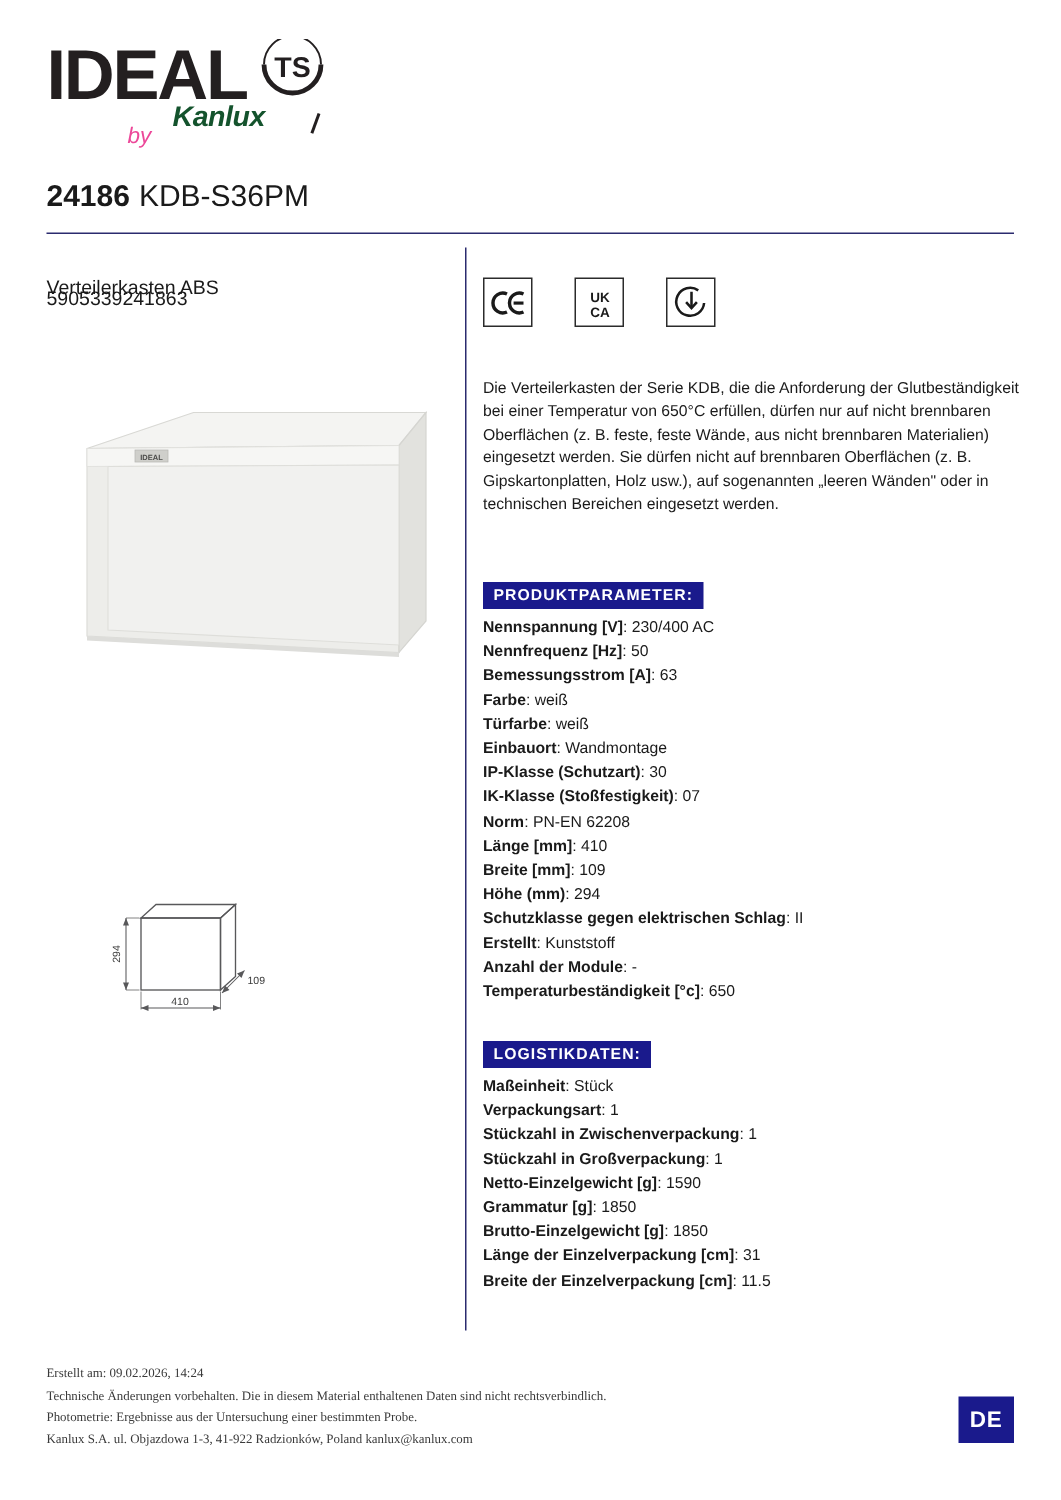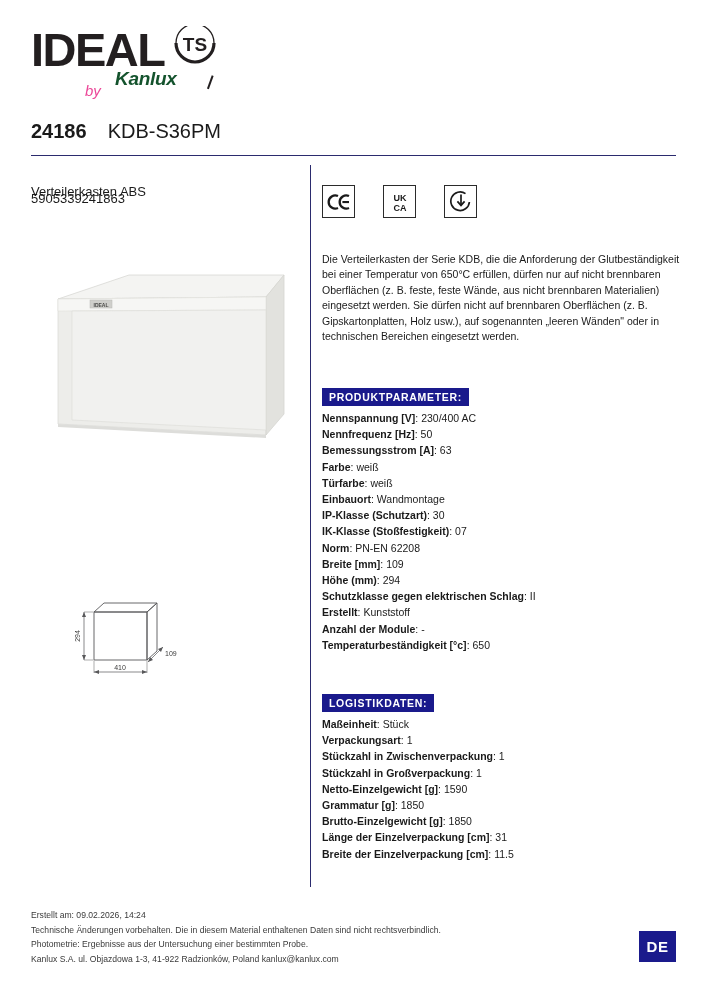--- a/index.html
+++ b/index.html
@@ -83,21 +83,21 @@
     transform: rotate(20deg);
   }
 
   
   .title-row {
     position: absolute;
     left: 31px;
     top: 120px;
     display: flex;
     align-items: flex-start;
-    gap: 21px;
+    gap: 6px;
   }
   .title-code {
     font-size: 20px;
     font-weight: bold;
     color: #1a1a1a;
   }
   .title-model {
     font-size: 20px;
     font-weight: normal;
     color: #1a1a1a;
@@ -230,21 +230,21 @@
   
   .footer {
     position: absolute;
     left: 31px;
     top: 908px;
     width: 560px;
     font-size: 8.6px;
     line-height: 14.5px;
     color: #3a3a3a;
   }
-  .footer div { white-space: nowrap; }
+  .footer div { white-space: nowrap; font-family: Liberation Serif, serif; }
 
   .lang-badge {
     position: absolute;
     left: 639px;
     top: 931px;
     width: 37px;
     height: 31px;
     background: #1a1a8c;
     color: #ffffff;
     font-size: 15px;
@@ -363,20 +363,21 @@
   <div class="spec-list list-params">
       <div class="spec-row"><span class="spec-key">Nennspannung [V]</span><span class="spec-val">: 230/400 AC</span></div>
       <div class="spec-row"><span class="spec-key">Nennfrequenz [Hz]</span><span class="spec-val">: 50</span></div>
       <div class="spec-row"><span class="spec-key">Bemessungsstrom [A]</span><span class="spec-val">: 63</span></div>
       <div class="spec-row"><span class="spec-key">Farbe</span><span class="spec-val">: weiß</span></div>
       <div class="spec-row"><span class="spec-key">Türfarbe</span><span class="spec-val">: weiß</span></div>
       <div class="spec-row"><span class="spec-key">Einbauort</span><span class="spec-val">: Wandmontage</span></div>
       <div class="spec-row"><span class="spec-key">IP-Klasse (Schutzart)</span><span class="spec-val">: 30</span></div>
       <div class="spec-row"><span class="spec-key">IK-Klasse (Stoßfestigkeit)</span><span class="spec-val">: 07</span></div>
       <div class="spec-row"><span class="spec-key">Norm</span><span class="spec-val">: PN-EN 62208</span></div>
+      <div class="spec-row"><span class="spec-key">Länge [mm]</span><span class="spec-val">: 410</span></div>
       <div class="spec-row"><span class="spec-key">Breite [mm]</span><span class="spec-val">: 109</span></div>
       <div class="spec-row"><span class="spec-key">Höhe (mm)</span><span class="spec-val">: 294</span></div>
       <div class="spec-row"><span class="spec-key">Schutzklasse gegen elektrischen Schlag</span><span class="spec-val">: II</span></div>
       <div class="spec-row"><span class="spec-key">Erstellt</span><span class="spec-val">: Kunststoff</span></div>
       <div class="spec-row"><span class="spec-key">Anzahl der Module</span><span class="spec-val">: -</span></div>
       <div class="spec-row"><span class="spec-key">Temperaturbeständigkeit [°c]</span><span class="spec-val">: 650</span></div>
     </div>
 
   <div class="section-head sec-logistics">LOGISTIKDATEN:</div>
   <div class="spec-list list-logistics">

